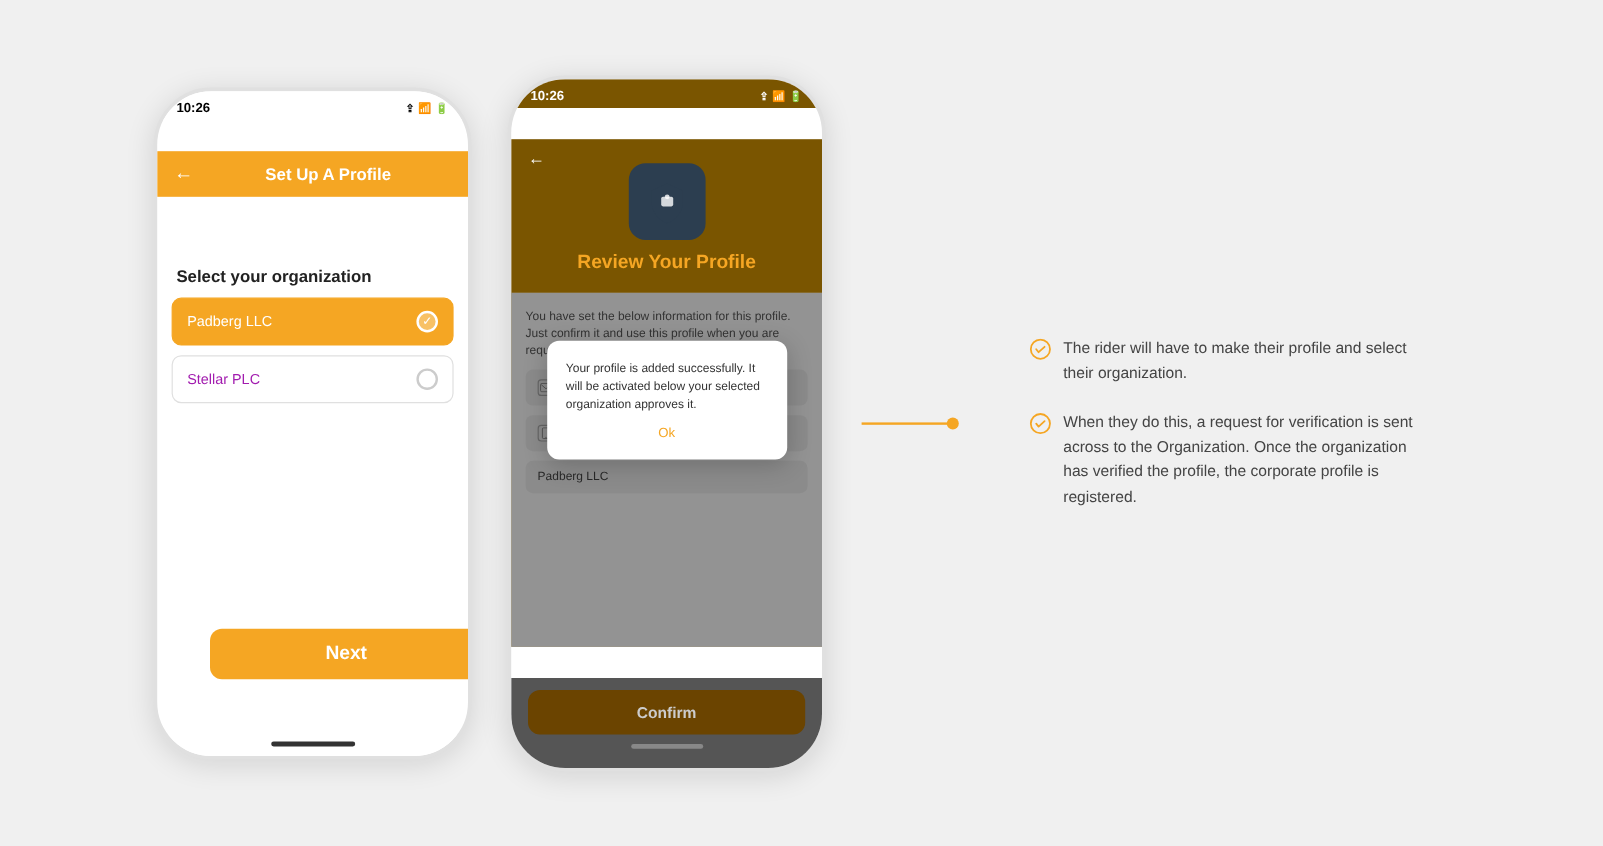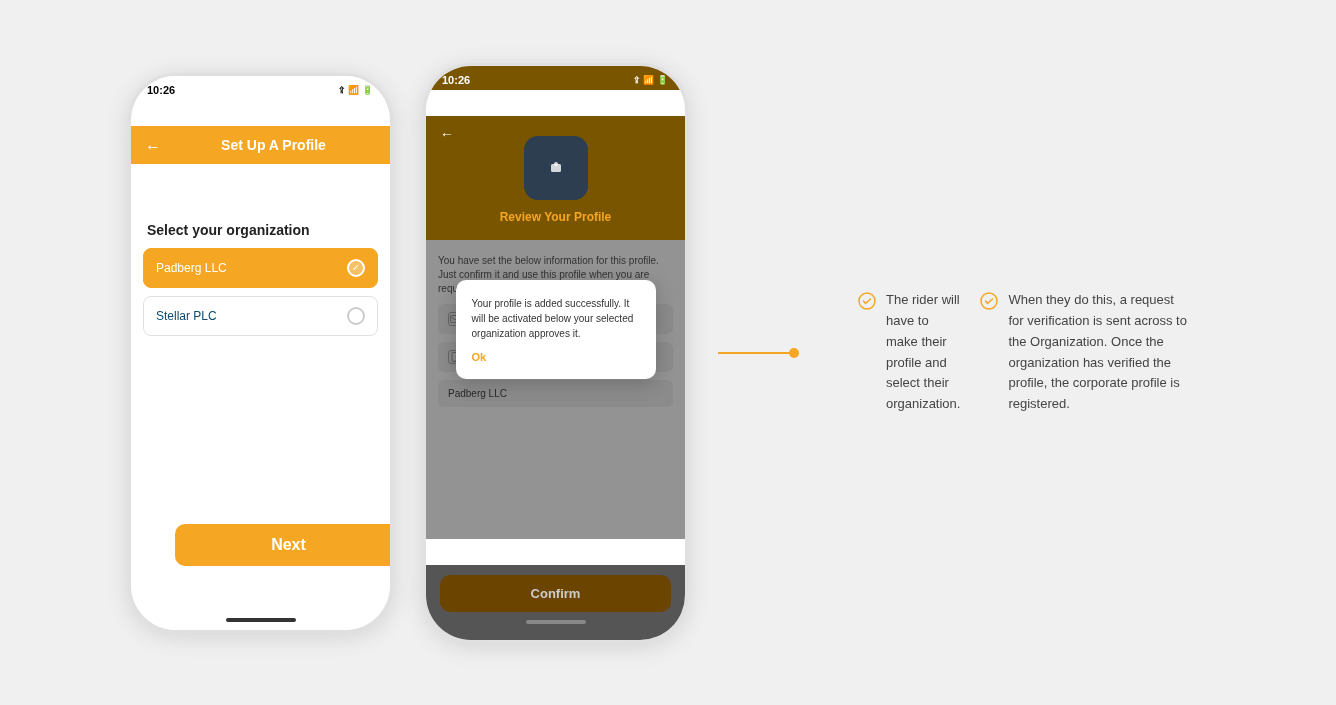--- a/index.html
+++ b/index.html
@@ -129,21 +129,21 @@
     }
 
     .org-item.selected {
       background: #f5a623;
       border-color: #f5a623;
       color: #fff;
     }
 
     .org-item.unselected {
       background: #fff;
-      color: #0c4a6e;
+      color: #a21caf;
     }
 
     .check-circle {
       width: 18px;
       height: 18px;
       border-radius: 50%;
       border: 2px solid #fff;
       display: flex;
       align-items: center;
       justify-content: center;
@@ -194,21 +194,21 @@
       background: #2c3e50;
       border-radius: 14px;
       display: flex;
       align-items: center;
       justify-content: center;
       margin-bottom: 10px;
     }
 
     .review-title {
       color: #f5a623;
-      font-size: 12px;
+      font-size: 16px;
       font-weight: 700;
       margin-bottom: 16px;
     }
 
     .review-content {
       background: #f5f5f5;
       flex: 1;
       width: 100%;
       padding: 14px 12px;
       display: flex;
@@ -244,23 +244,23 @@
     }
 
     .modal-text {
       font-size: 10px;
       color: #333;
       line-height: 1.5;
       margin-bottom: 10px;
     }
 
     .modal-ok {
-      text-align: left;
+      text-align: center;
       font-size: 11px;
-      font-weight: 700;
+      font-weight: 400;
       color: #f5a623;
     }
 
     .profile-row {
       background: #e8e8e8;
       border-radius: 6px;
       padding: 8px 10px;
       display: flex;
       align-items: center;
       gap: 8px;
@@ -340,21 +340,21 @@
       right: -1px;
       top: 50%;
       transform: translateY(-50%);
     }
 
     
     .info-panel {
       flex: 1;
       padding: 20px 20px 20px 30px;
       display: flex;
-      flex-direction: row;
+      flex-direction: column;
       justify-content: center;
       gap: 20px;
       max-width: 380px;
     }
 
     .info-item {
       display: flex;
       align-items: flex-start;
       gap: 10px;
     }

